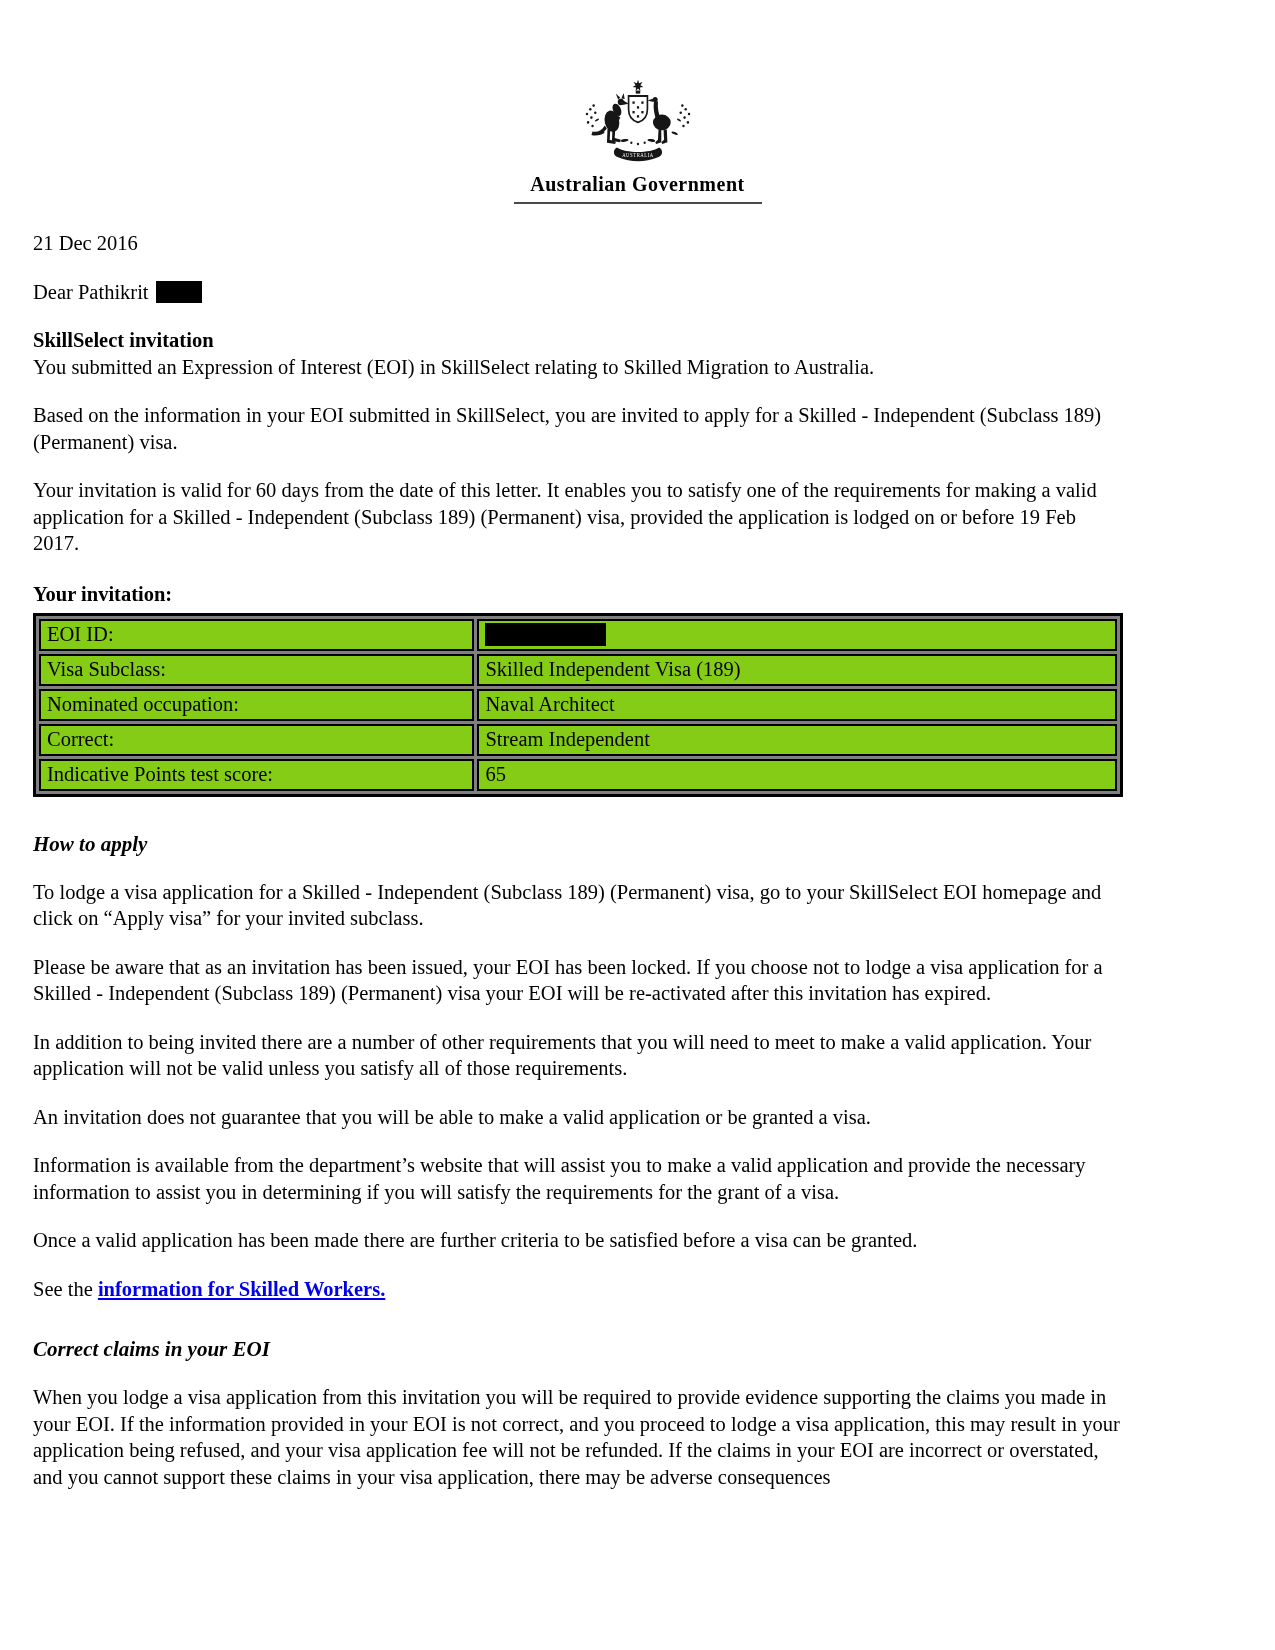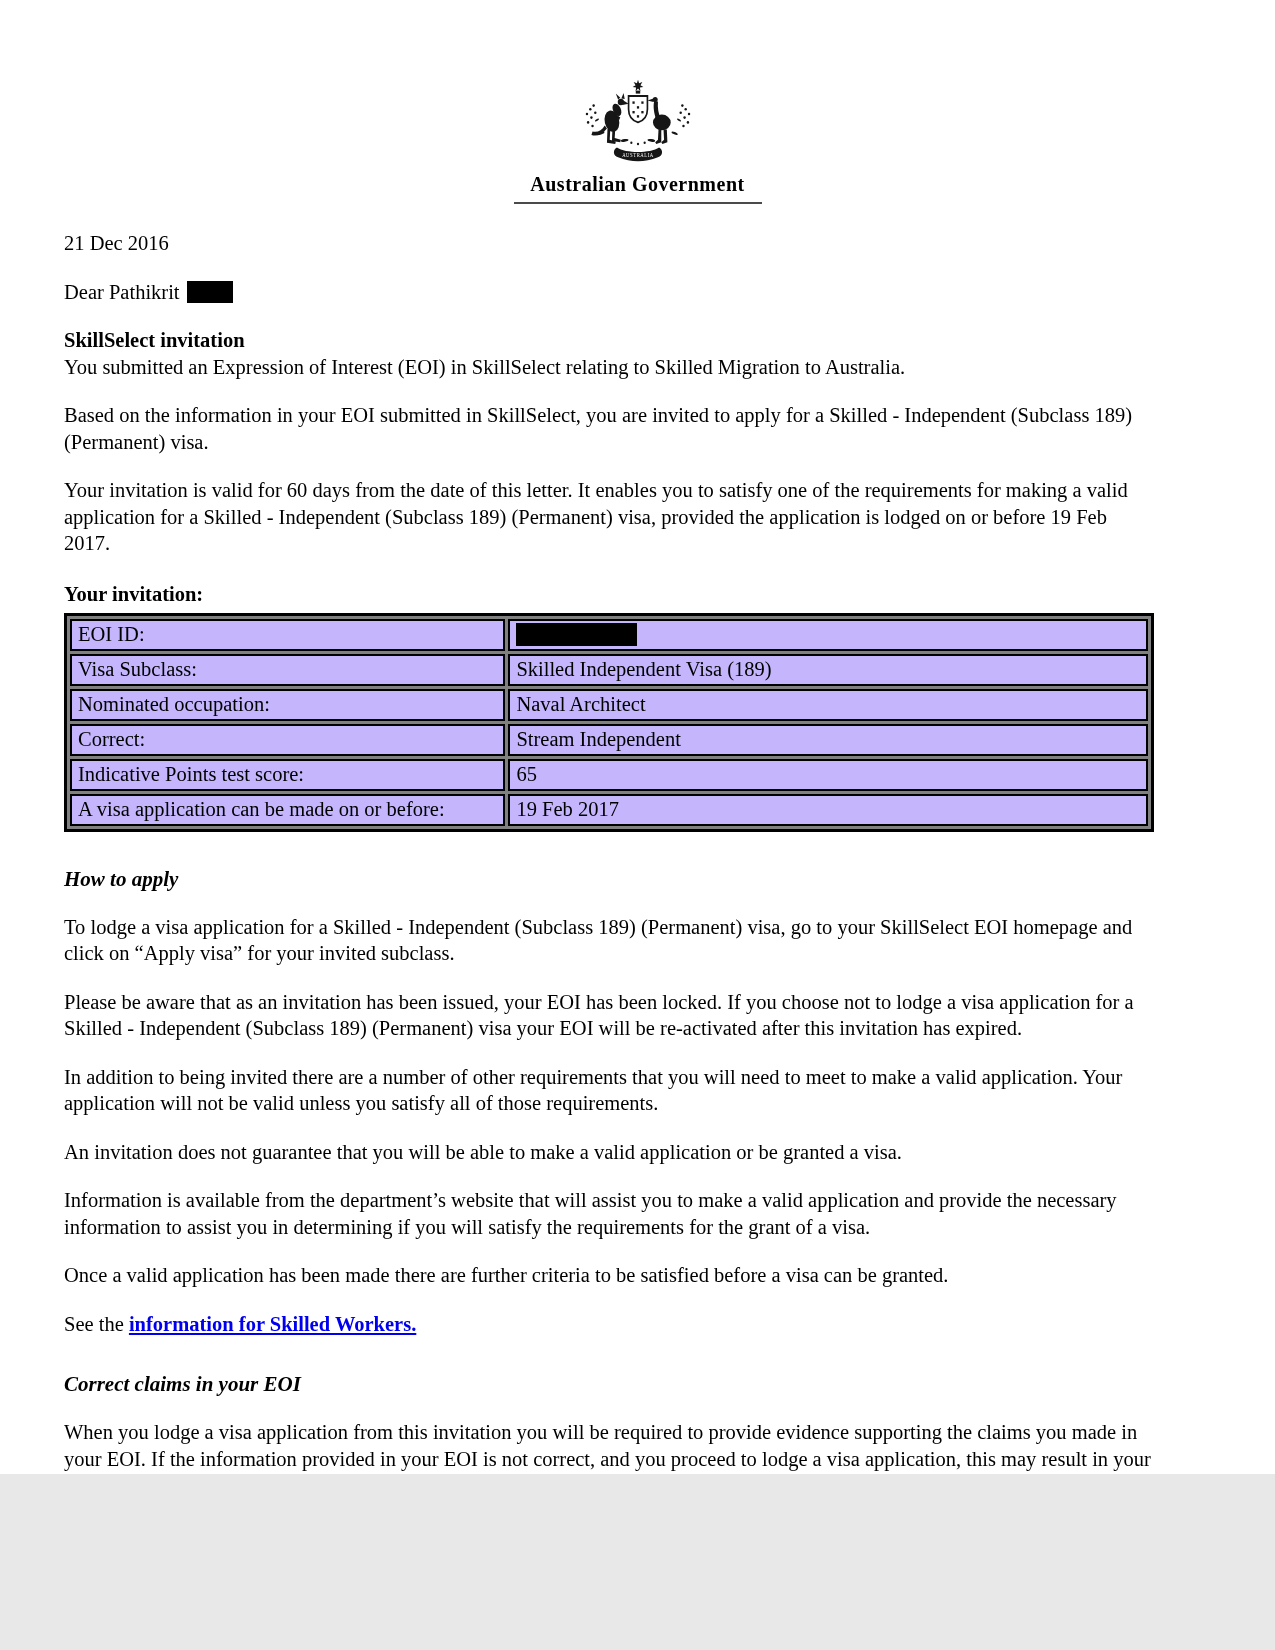--- a/index.html
+++ b/index.html
@@ -1,29 +1,29 @@
 <!DOCTYPE html>
 <html><head>
 <meta charset="utf-8">
 <style>
   * { box-sizing: border-box; margin: 0; padding: 0; }
   html, body { background: #e8e8e8; }
   .page {
     position: relative;
     width: 1275px;
-    height: 1474px;
+    height: 1650px;
     background: #ffffff;
     margin: 0 auto;
     overflow: hidden;
     font-family: "Liberation Serif", "DejaVu Serif", serif;
     color: #000;
   }
   .content {
     width: 1090px;
-    margin-left: 64px;
+    margin-left: 33px;
   }
   
   .letterhead { text-align: center; padding-top: 78px; }
   .crest { display: block; margin: 0 auto; }
   .gov-title {
     font-size: 20px;
     font-weight: bold;
     margin-top: 5px;
     letter-spacing: 0.5px;
   }
@@ -71,21 +71,21 @@
   
   table.inv-table {
     width: 100%;
     border-collapse: separate;
     border-spacing: 3px;
     background: #808080;
     border: 3px solid #000;
   }
   .inv-table td {
     border: 2px solid #000;
-    background: #c4b5fd;
+    background: #84cc16;
     padding: 1px 6px 2px 6px;
     font-size: 20.5px;
     line-height: 25px;
     vertical-align: middle;
   }
   .inv-table td.lbl { width: 40.5%; }
   
   a.doc-link {
     color: #0000EE;
     text-decoration: underline;
@@ -201,24 +201,20 @@
           <td class="val">Naval Architect</td>
         </tr>
         <tr>
           <td class="lbl">Correct:</td>
           <td class="val">Stream Independent</td>
         </tr>
         <tr>
           <td class="lbl">Indicative Points test score:</td>
           <td class="val">65</td>
         </tr>
-        <tr>
-          <td class="lbl">A visa application can be made on or before:</td>
-          <td class="val">19 Feb 2017</td>
-        </tr>
       </tbody>
     </table>
 
     <div class="section-heading">How to apply</div>
 
     <p>To lodge a visa application for a Skilled - Independent (Subclass 189) (Permanent) visa, go to your SkillSelect EOI homepage and click on “Apply visa” for your invited subclass.</p>
     <p>Please be aware that as an invitation has been issued, your EOI has been locked. If you choose not to lodge a visa application for a Skilled - Independent (Subclass 189) (Permanent) visa your EOI will be re-activated after this invitation has expired.</p>
     <p>In addition to being invited there are a number of other requirements that you will need to meet to make a valid application. Your application will not be valid unless you satisfy all of those requirements.</p>
     <p>An invitation does not guarantee that you will be able to make a valid application or be granted a visa.</p>
     <p>Information is available from the department’s website that will assist you to make a valid application and provide the necessary information to assist you in determining if you will satisfy the requirements for the grant of a visa.</p>

